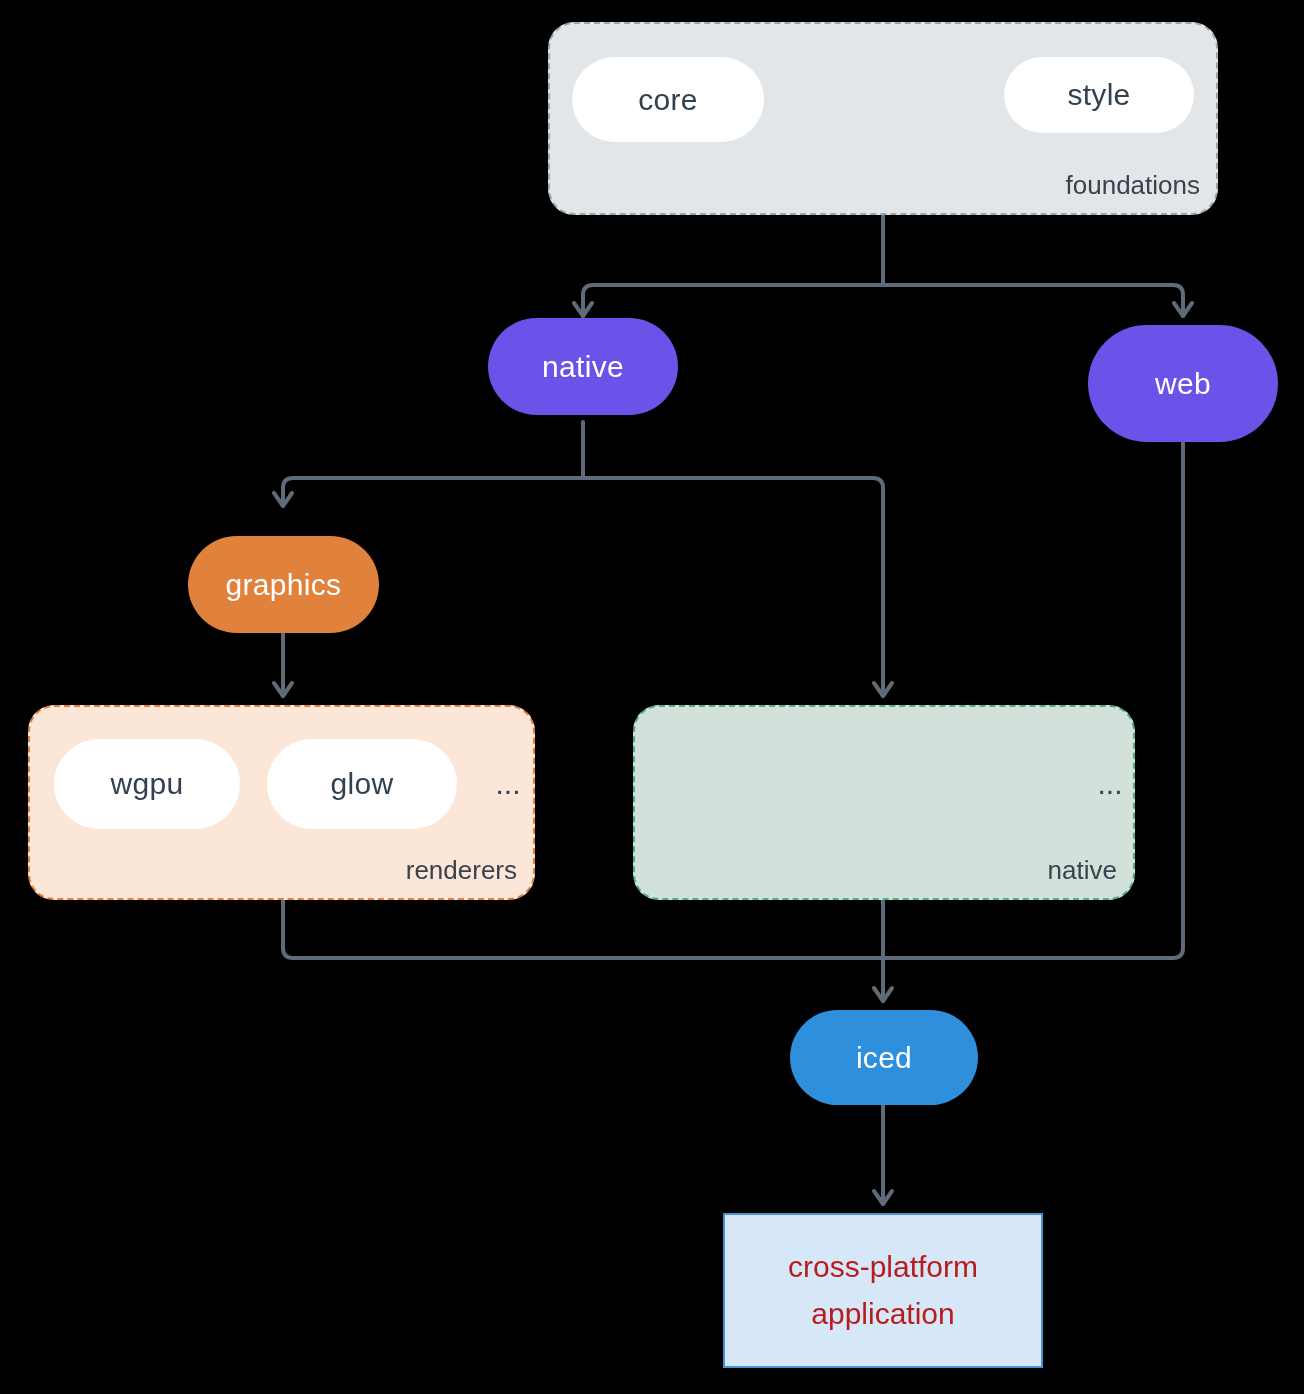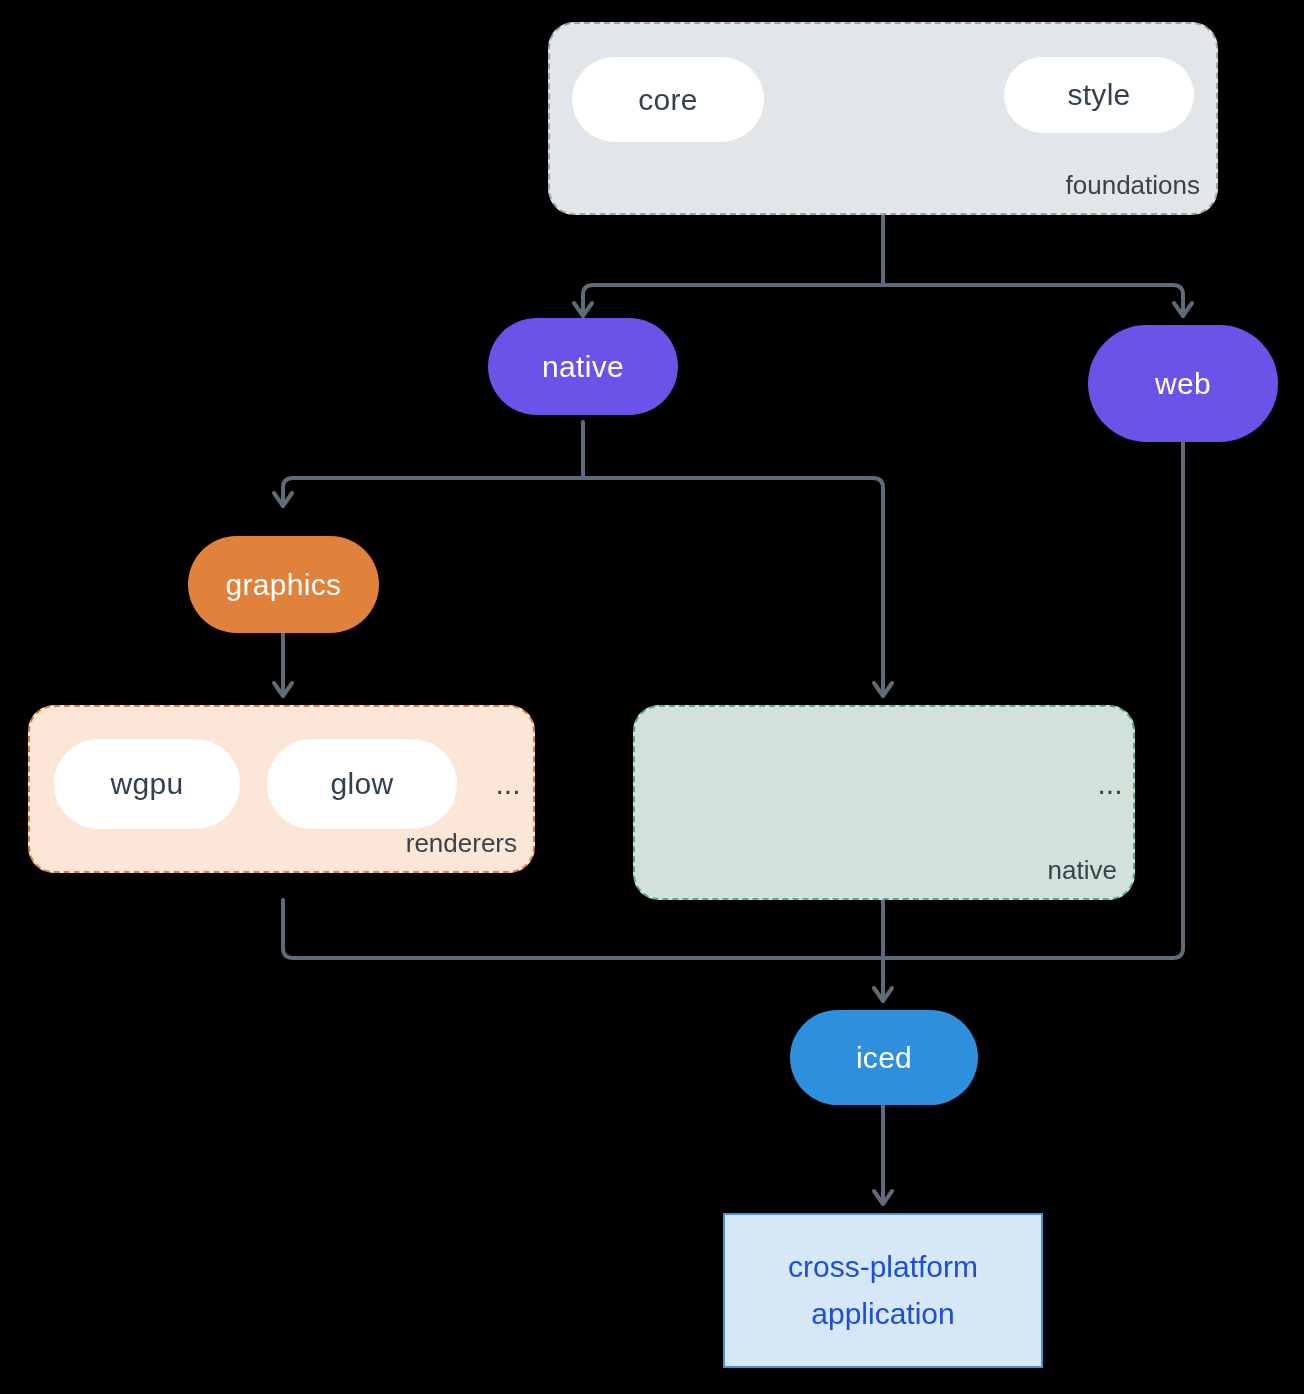--- a/index.html
+++ b/index.html
@@ -28,21 +28,21 @@
     position: absolute;
     box-sizing: border-box;
     border-radius: 26px;
   }
   .group-foundations {
     left: 548px; top: 22px; width: 670px; height: 193px;
     background: #e2e6e8;
     border: 2px dashed #9ba6ae;
   }
   .group-renderers {
-    left: 28px; top: 705px; width: 507px; height: 168px;
+    left: 28px; top: 705px; width: 507px; height: 195px;
     background: #fbe6d7;
     border: 2px dashed #e0813c;
   }
   .group-shells {
     left: 633px; top: 705px; width: 502px; height: 195px;
     background: #d3e1db;
     border: 2px dashed #4fae86;
   }
   .group-label {
     position: absolute;
@@ -110,21 +110,21 @@
   .n-graphics { left: 188px;  top: 515px;  width: 191px; height: 97px; }
   .n-iced     { left: 790px;  top: 1010px; width: 188px; height: 95px; }
 
   
   .app-box {
     position: absolute;
     left: 723px; top: 1213px; width: 320px; height: 155px;
     box-sizing: border-box;
     background: #d6e8f8;
     border: 2px solid #4a90d2;
-    color: #1d4ed8;
+    color: #b91c1c;
     font-size: 30px;
     line-height: 1.55;
     display: flex;
     align-items: center;
     justify-content: center;
     text-align: center;
     padding: 0 40px;
   }
 </style>
 </head>

